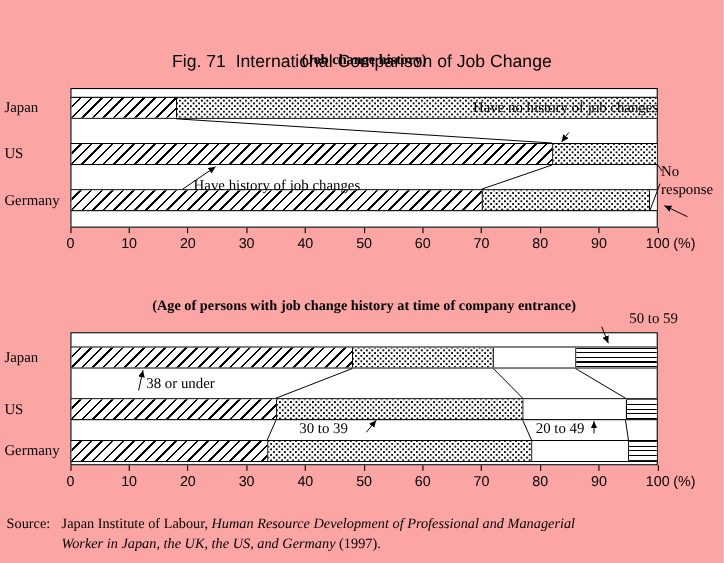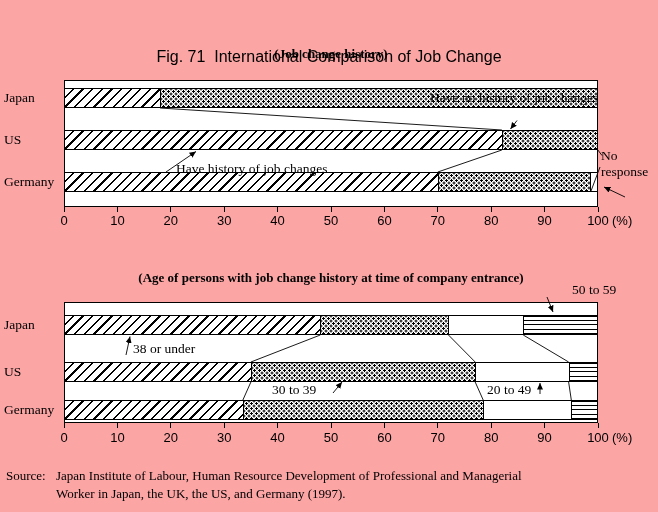--- a/index.html
+++ b/index.html
@@ -23,21 +23,21 @@
   .pat-horizontal-lines{background:repeating-linear-gradient(180deg,#000 0 1px,#fff 1px 4.2px);}
   .cat-label{position:absolute;font-size:13.5px;white-space:nowrap;z-index:3;}
   .tick{position:absolute;background:#000;z-index:2;}
   .tick-label{position:absolute;font-family:"Liberation Sans", sans-serif;font-size:13px;
               text-align:center;white-space:nowrap;z-index:2;}
   .anno{position:absolute;font-size:13.5px;white-space:nowrap;z-index:6;background:transparent;}
   #overlay{position:absolute;top:0;left:0;z-index:5;pointer-events:none;}
   .source{position:absolute;top:467px;left:0;width:658px;font-size:13px;line-height:18px;z-index:3;}
   .source .src-label{position:absolute;left:6px;top:0;}
   .source .src-text{position:absolute;left:56px;top:0;width:594px;}
-  .it{}
+  .it{font-style:italic;}
 </style>
 </head>
 <body>
 
 <div id="page">
 
   <div class="title">
     <div>Fig. 71  International Comparison of Job Change</div>
     <div>History of Management Personnel</div>
   </div>

